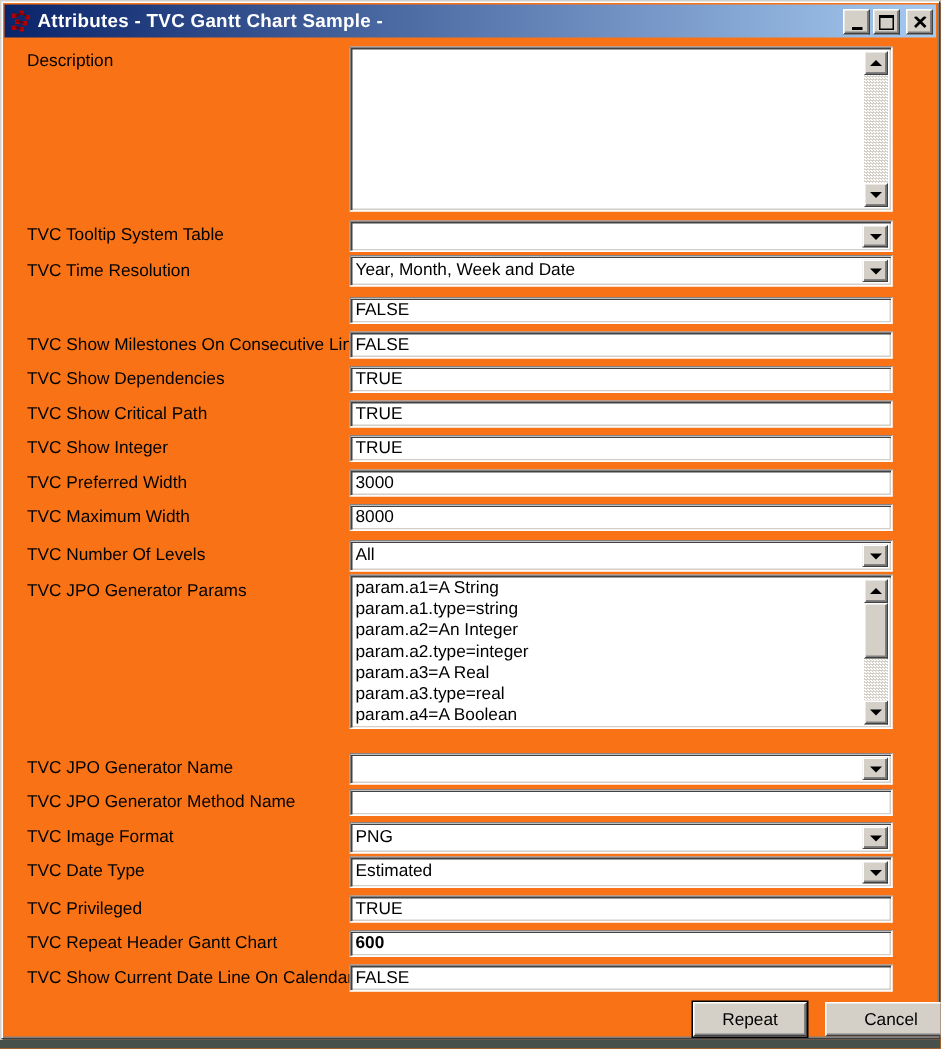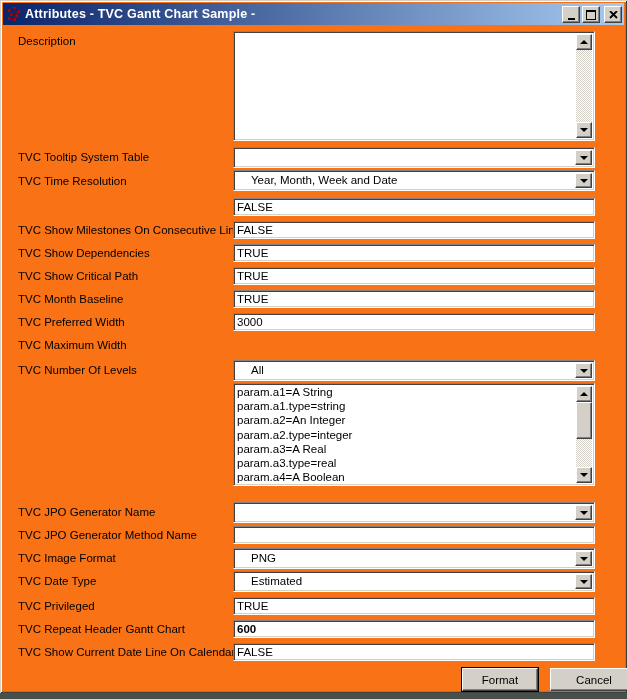--- a/index.html
+++ b/index.html
@@ -48,21 +48,21 @@
   input.tfield{
     position:absolute;left:233px;width:362px;height:18px;background:#fff;
     border:1px solid;border-color:#848284 #ffffff #ffffff #848284;
     box-shadow: inset 1px 1px 0 #424142, inset -1px -1px 0 #d4d0c8;
     box-sizing:border-box;
     font-family:"Liberation Sans", sans-serif;font-size:11.5px;
     padding:0 3px;margin:0;outline:none;
   }
   .combo{height:21px;}
   .combo .combo-text{
-    position:absolute;left:3px;top:3px;right:20px;white-space:nowrap;overflow:hidden;margin-left:14px;
+    position:absolute;left:3px;top:3px;right:20px;white-space:nowrap;overflow:hidden;
   }
   .combo-arrow{
     position:absolute;top:2px;right:2px;bottom:2px;width:17px;
     background:#d4d0c8;border:1px solid;border-color:#ffffff #404040 #404040 #ffffff;
     box-shadow: inset -1px -1px 0 #808080;
     display:flex;align-items:center;justify-content:center;box-sizing:border-box;
   }
   .arr-down{width:0;height:0;border-left:4px solid transparent;border-right:4px solid transparent;border-top:4px solid #000;}
   .arr-up{width:0;height:0;border-left:4px solid transparent;border-right:4px solid transparent;border-bottom:4px solid #000;}
 
@@ -164,36 +164,38 @@
 
   <span class="lbl" style="top:224px">TVC Show Milestones On Consecutive Lines</span>
   <input class="tfield" style="top: 221px;" value="FALSE">
 
   <span class="lbl" style="top:247px">TVC Show Dependencies</span>
   <input class="tfield" style="top: 244px;" value="TRUE">
 
   <span class="lbl" style="top:270px">TVC Show Critical Path</span>
   <input class="tfield" style="top: 267px;" value="TRUE">
 
-  <span class="lbl" style="top:293px">TVC Month Baseline</span>
+  <span class="lbl" style="top:293px">TVC Show Integer</span>
   <input class="tfield" style="top: 290px;" value="TRUE">
 
   <span class="lbl" style="top:316px">TVC Preferred Width</span>
   <input class="tfield" style="top: 313px;" value="3000">
 
   <span class="lbl" style="top:339px">TVC Maximum Width</span>
+  <input class="tfield" style="top: 336px;" value="8000">
 
   <span class="lbl" style="top:364px">TVC Number Of Levels</span>
   <div class="sunken combo" style="top:360px">
     <span class="combo-text">All</span>
     <span class="combo-arrow">
         <span class="arr-down"></span>
       </span>
   </div>
 
+  <span class="lbl" style="top:388px">TVC JPO Generator Params</span>
   <div class="sunken" style="top:383px;height:103px">
     <div class="params-text">param.a1=A String
 param.a1.type=string
 param.a2=An Integer
 param.a2.type=integer
 param.a3=A Real
 param.a3.type=real
 param.a4=A Boolean
 param.a4.type=boolean</div>
     <div class="scrollbar">
@@ -237,19 +239,19 @@
   <span class="lbl" style="top:600px">TVC Privileged</span>
   <input class="tfield" style="top: 597px;" value="TRUE">
 
   <span class="lbl" style="top:623px">TVC Repeat Header Gantt Chart</span>
   <input class="tfield" style="top: 620px; font-weight: bold;" value="600">
 
   <span class="lbl" style="top:646px">TVC Show Current Date Line On Calendar</span>
   <input class="tfield" style="top: 643px;" value="FALSE">
 
   <div class="btn default" style="top:668px;left:462px;width:76px">
-    <span>Format</span>
+    <span>Repeat</span>
   </div>
   <div class="btn" style="top:668px;left:550px;width:88px">
     <span>Cancel</span>
   </div>
 
 </div>
 
 </body></html>

